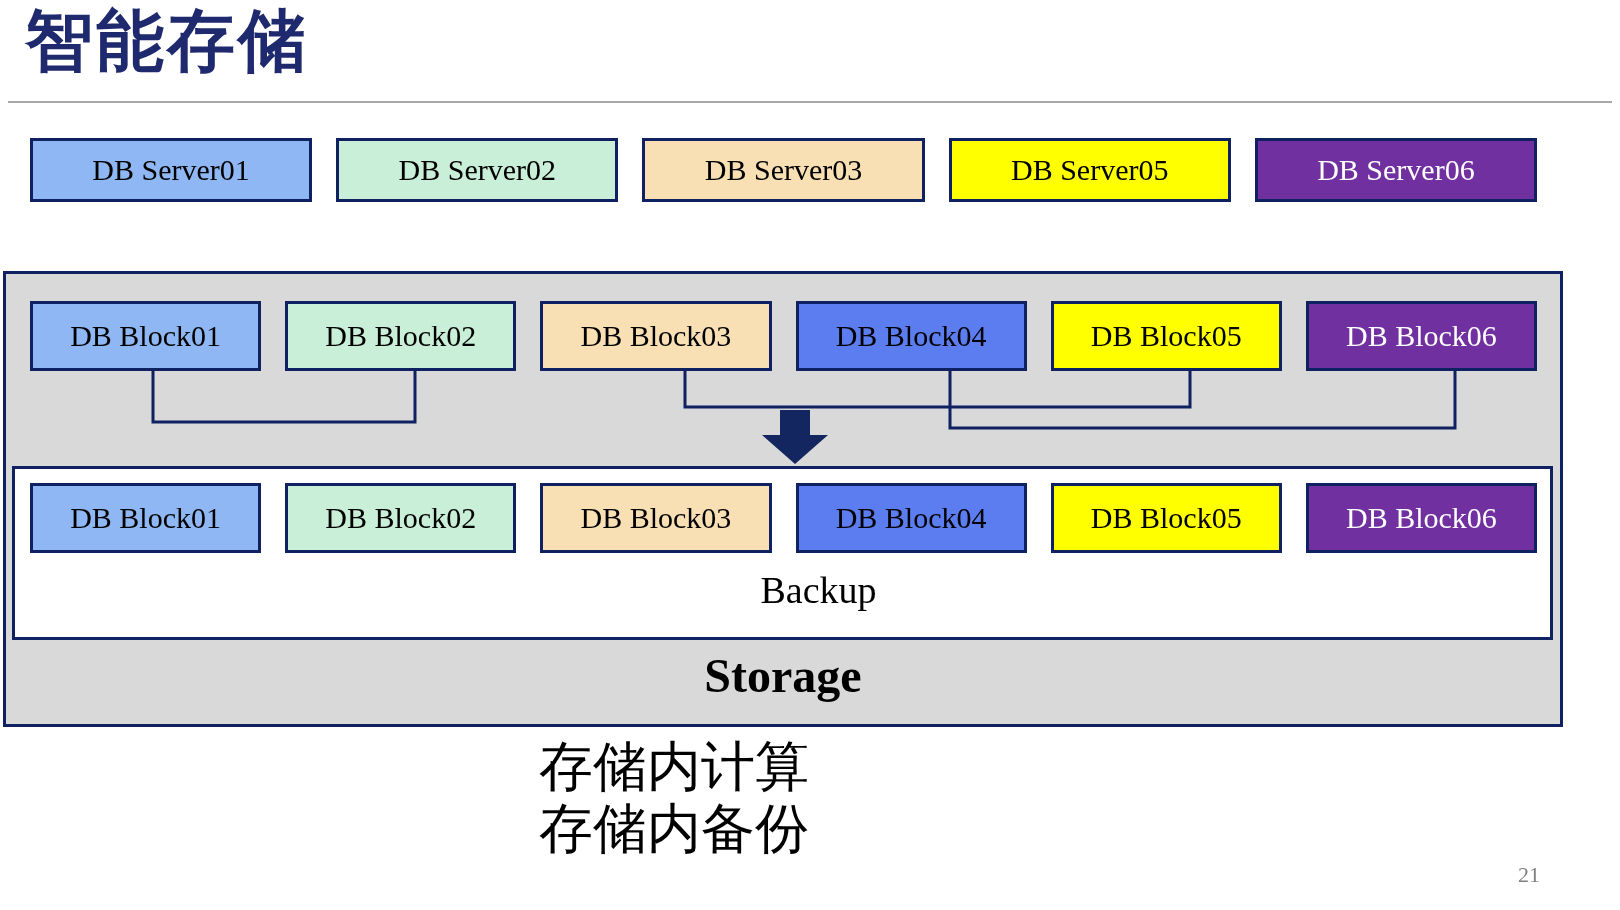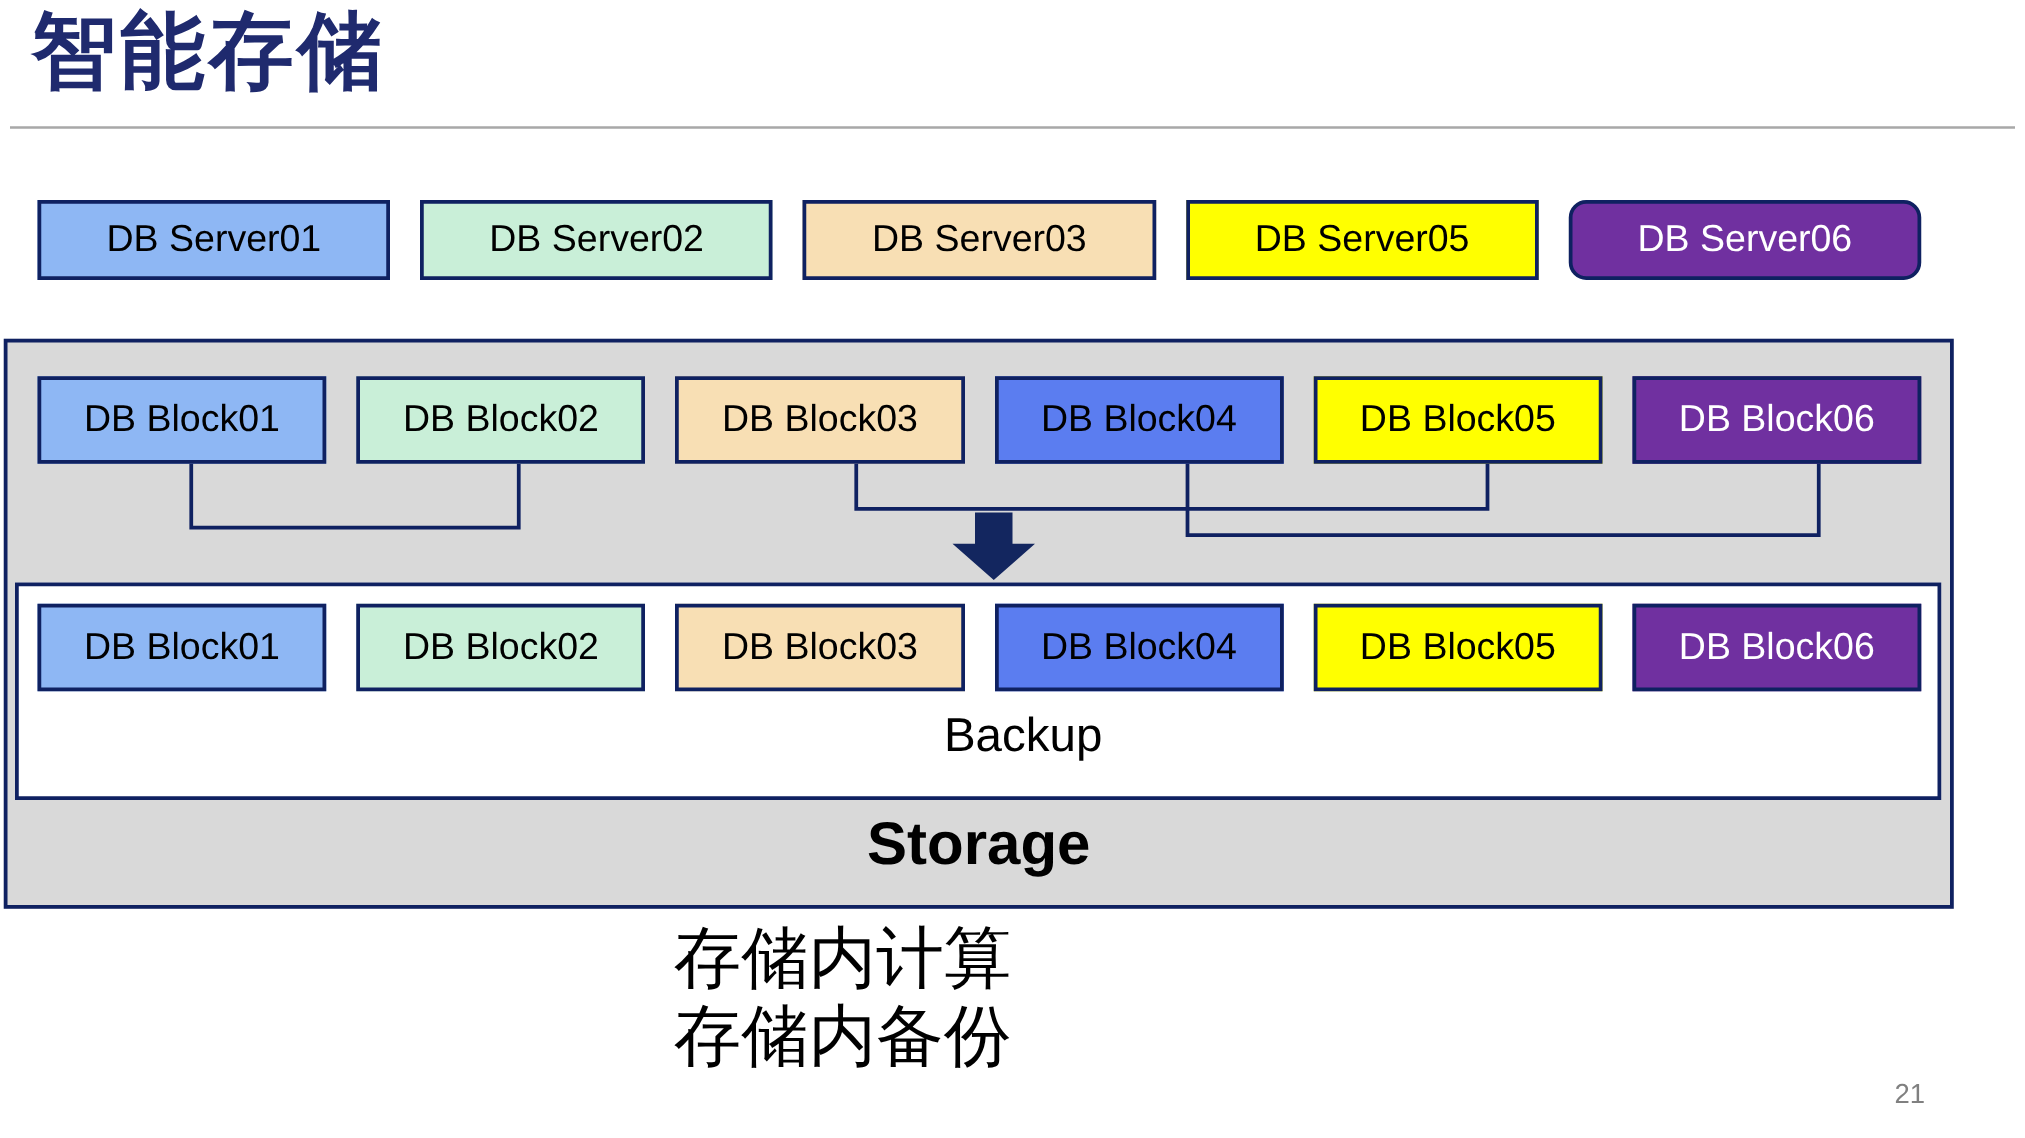--- a/index.html
+++ b/index.html
@@ -1,29 +1,29 @@
 <!DOCTYPE html>
 <html><head>
 <meta charset="utf-8">
 <style>
   html,body { margin:0; padding:0; background:#ffffff; }
   .slide {
     position:relative; width:1620px; height:910px; overflow:hidden;
-    background:#ffffff; font-family:Liberation Sans, sans-serif;
+    background:#ffffff; font-family:Liberation Serif, serif;
   }
   .title {
     position:absolute; left:25px; top:-4px; margin:0;
     font-size:68px; font-weight:bold; letter-spacing:3px; color:#1F2A6E;
   }
   .title-rule {
     position:absolute; left:8px; top:101px; width:1604px; height:0;
     border-top:2px solid #A8A8A8;
   }
   .row { position:absolute; left:30px; width:1507px; display:flex; gap:24px; }
-  .server-row { top:160px; height:64px; }
+  .server-row { top:138px; height:64px; }
   .block-row-top { top:301px; height:70px; }
   .block-row-bottom { top:483px; height:70px; }
   .box {
     flex:1; display:flex; align-items:center; justify-content:center;
     border:3px solid #0F2161; box-sizing:border-box;
     font-size:30px; white-space:nowrap;
   }
   .storage-container {
     position:absolute; left:3px; top:271px; width:1560px; height:456px;
     background:#D9D9D9; border:3px solid #0F2161; box-sizing:border-box;
@@ -59,21 +59,21 @@
 <div class="slide">
 
   <h1 class="title">智能存储</h1>
   <div class="title-rule"></div>
 
   <div class="row server-row">
     <div class="box" style="background-color: rgb(142, 183, 244); color: rgb(0, 0, 0);">DB Server01</div>
     <div class="box" style="background-color: rgb(201, 239, 216); color: rgb(0, 0, 0);">DB Server02</div>
     <div class="box" style="background-color: rgb(248, 223, 180); color: #000000;">DB Server03</div>
     <div class="box" style="background-color: rgb(255, 255, 0); color: rgb(0, 0, 0);">DB Server05</div>
-    <div class="box" style="background-color: rgb(112, 48, 160); color: rgb(255, 255, 255); border-radius: 14px;">DB Server06</div>
+    <div class="box" style="background-color: rgb(112, 48, 160); color: rgb(255, 255, 255);">DB Server06</div>
   </div>
 
   <div class="storage-container"></div>
 
   <div class="row block-row-top">
     <div class="box" style="background-color: rgb(142, 183, 244); color: rgb(0, 0, 0);">DB Block01</div>
     <div class="box" style="background-color: rgb(201, 239, 216); color: rgb(0, 0, 0);">DB Block02</div>
     <div class="box" style="background-color: rgb(248, 223, 180); color: rgb(0, 0, 0);">DB Block03</div>
     <div class="box" style="background-color: rgb(91, 125, 240); color: rgb(0, 0, 0);">DB Block04</div>
     <div class="box" style="background-color: rgb(255, 255, 0); color: rgb(0, 0, 0);">DB Block05</div>

